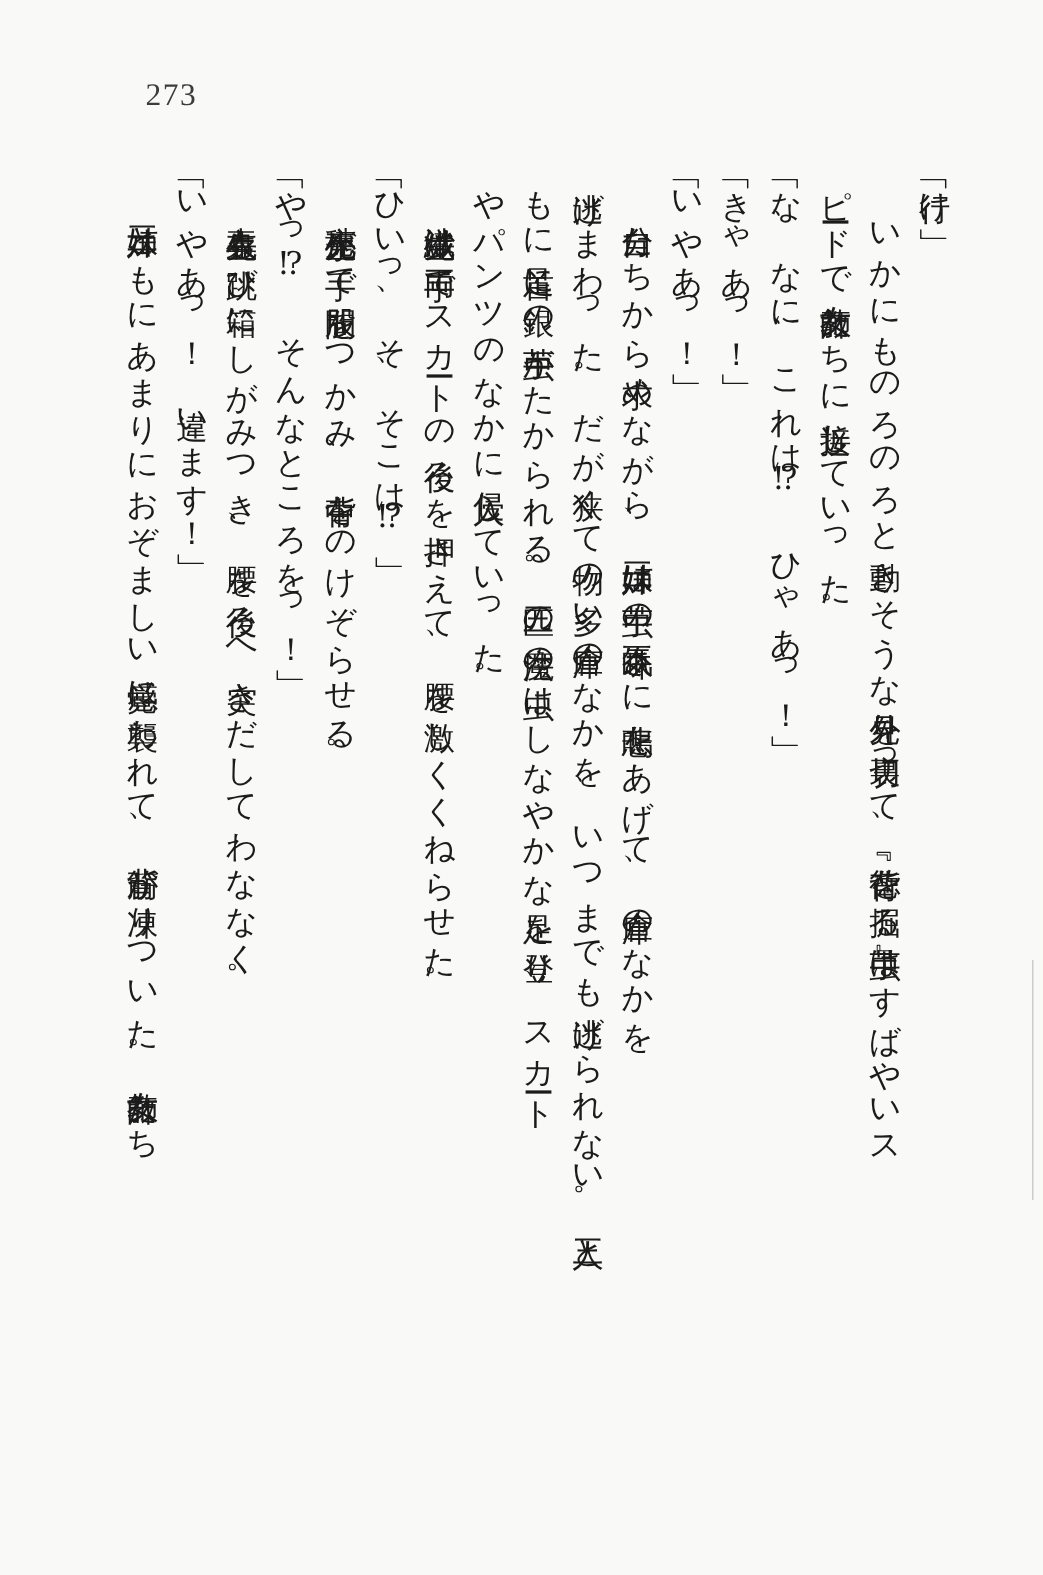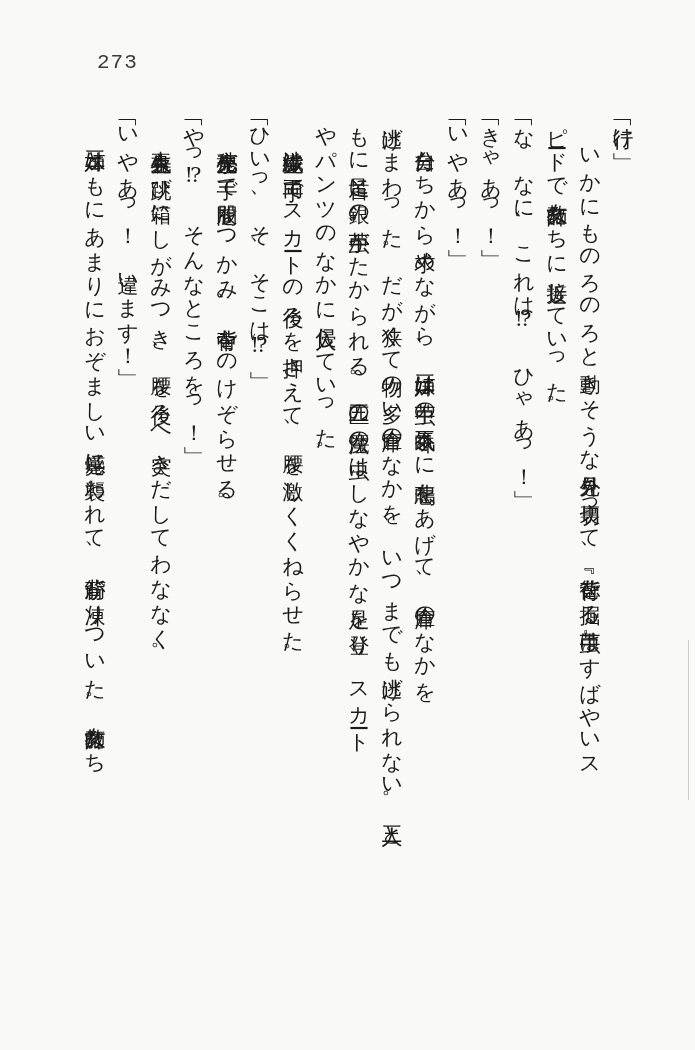--- a/index.html
+++ b/index.html
@@ -17,21 +17,21 @@
     overflow: hidden;
     font-family: "DejaVu Serif", "Liberation Serif", serif;
   }
   .page-number {
     position: absolute;
     top: 51px;
     left: 97px;
     font-size: 21px;
     color: #3c3c3c;
     letter-spacing: 1px;
-    font-family: Liberation Mono, monospace;
+    font-family: Liberation Serif, serif;
   }
   .text-block {
     position: absolute;
     top: 112px;
     right: 56px;
     height: 842px;
     writing-mode: vertical-rl;
     -webkit-writing-mode: vertical-rl;
     text-orientation: mixed;
     font-size: 21px;

